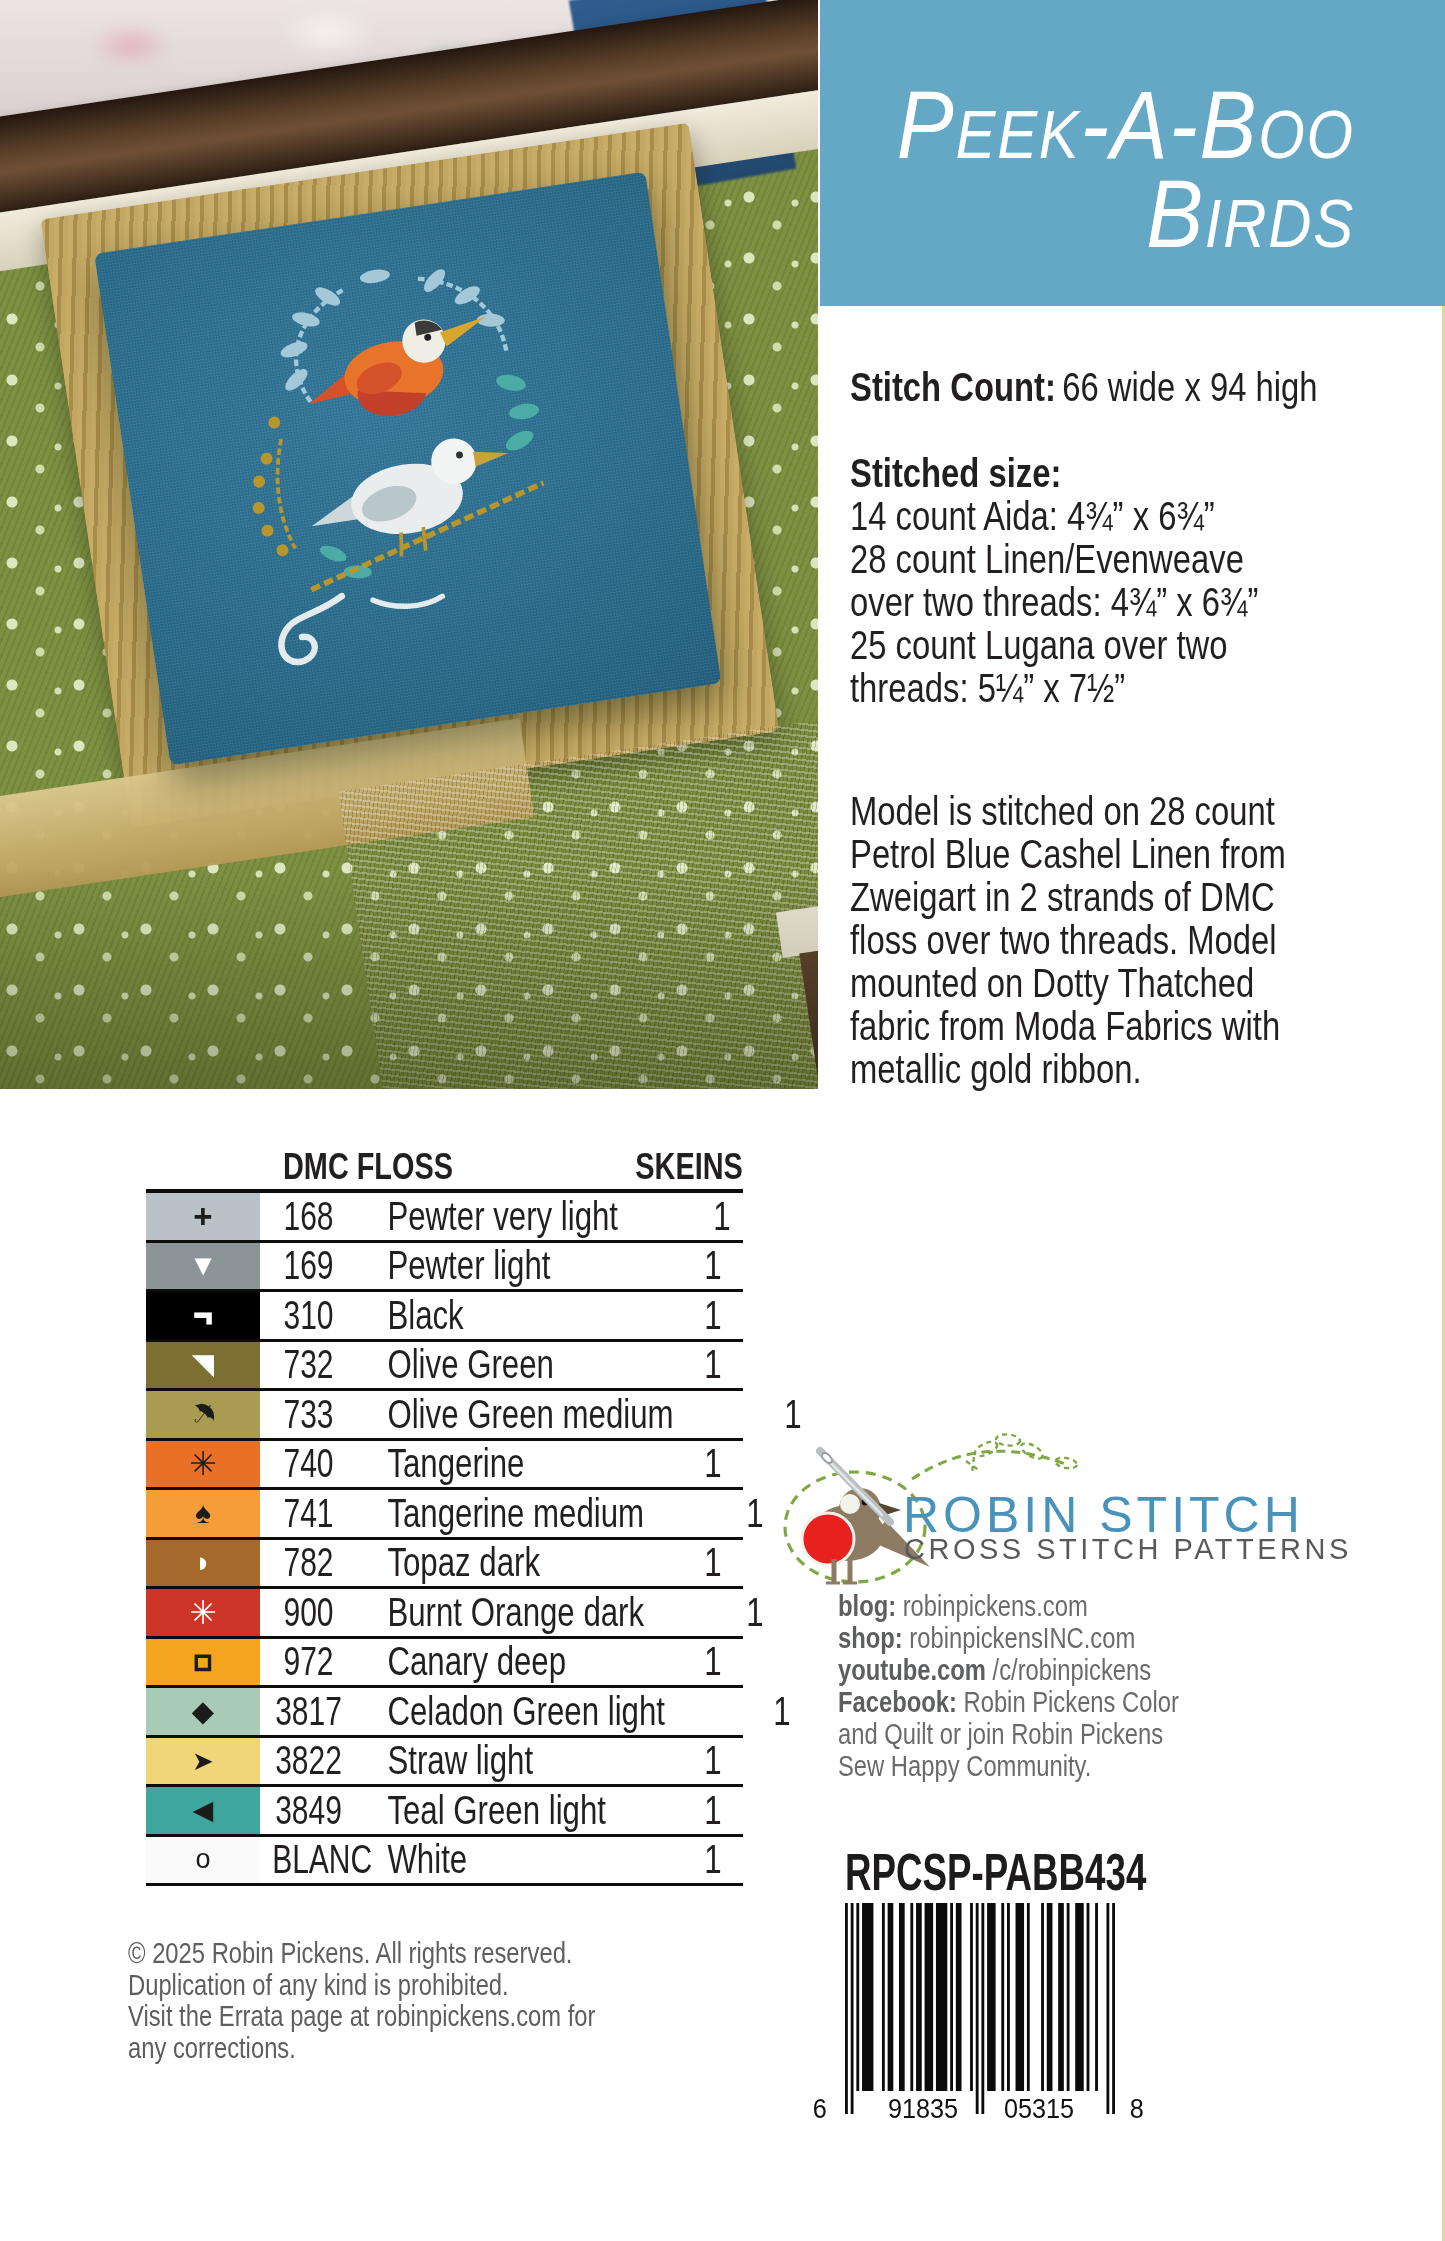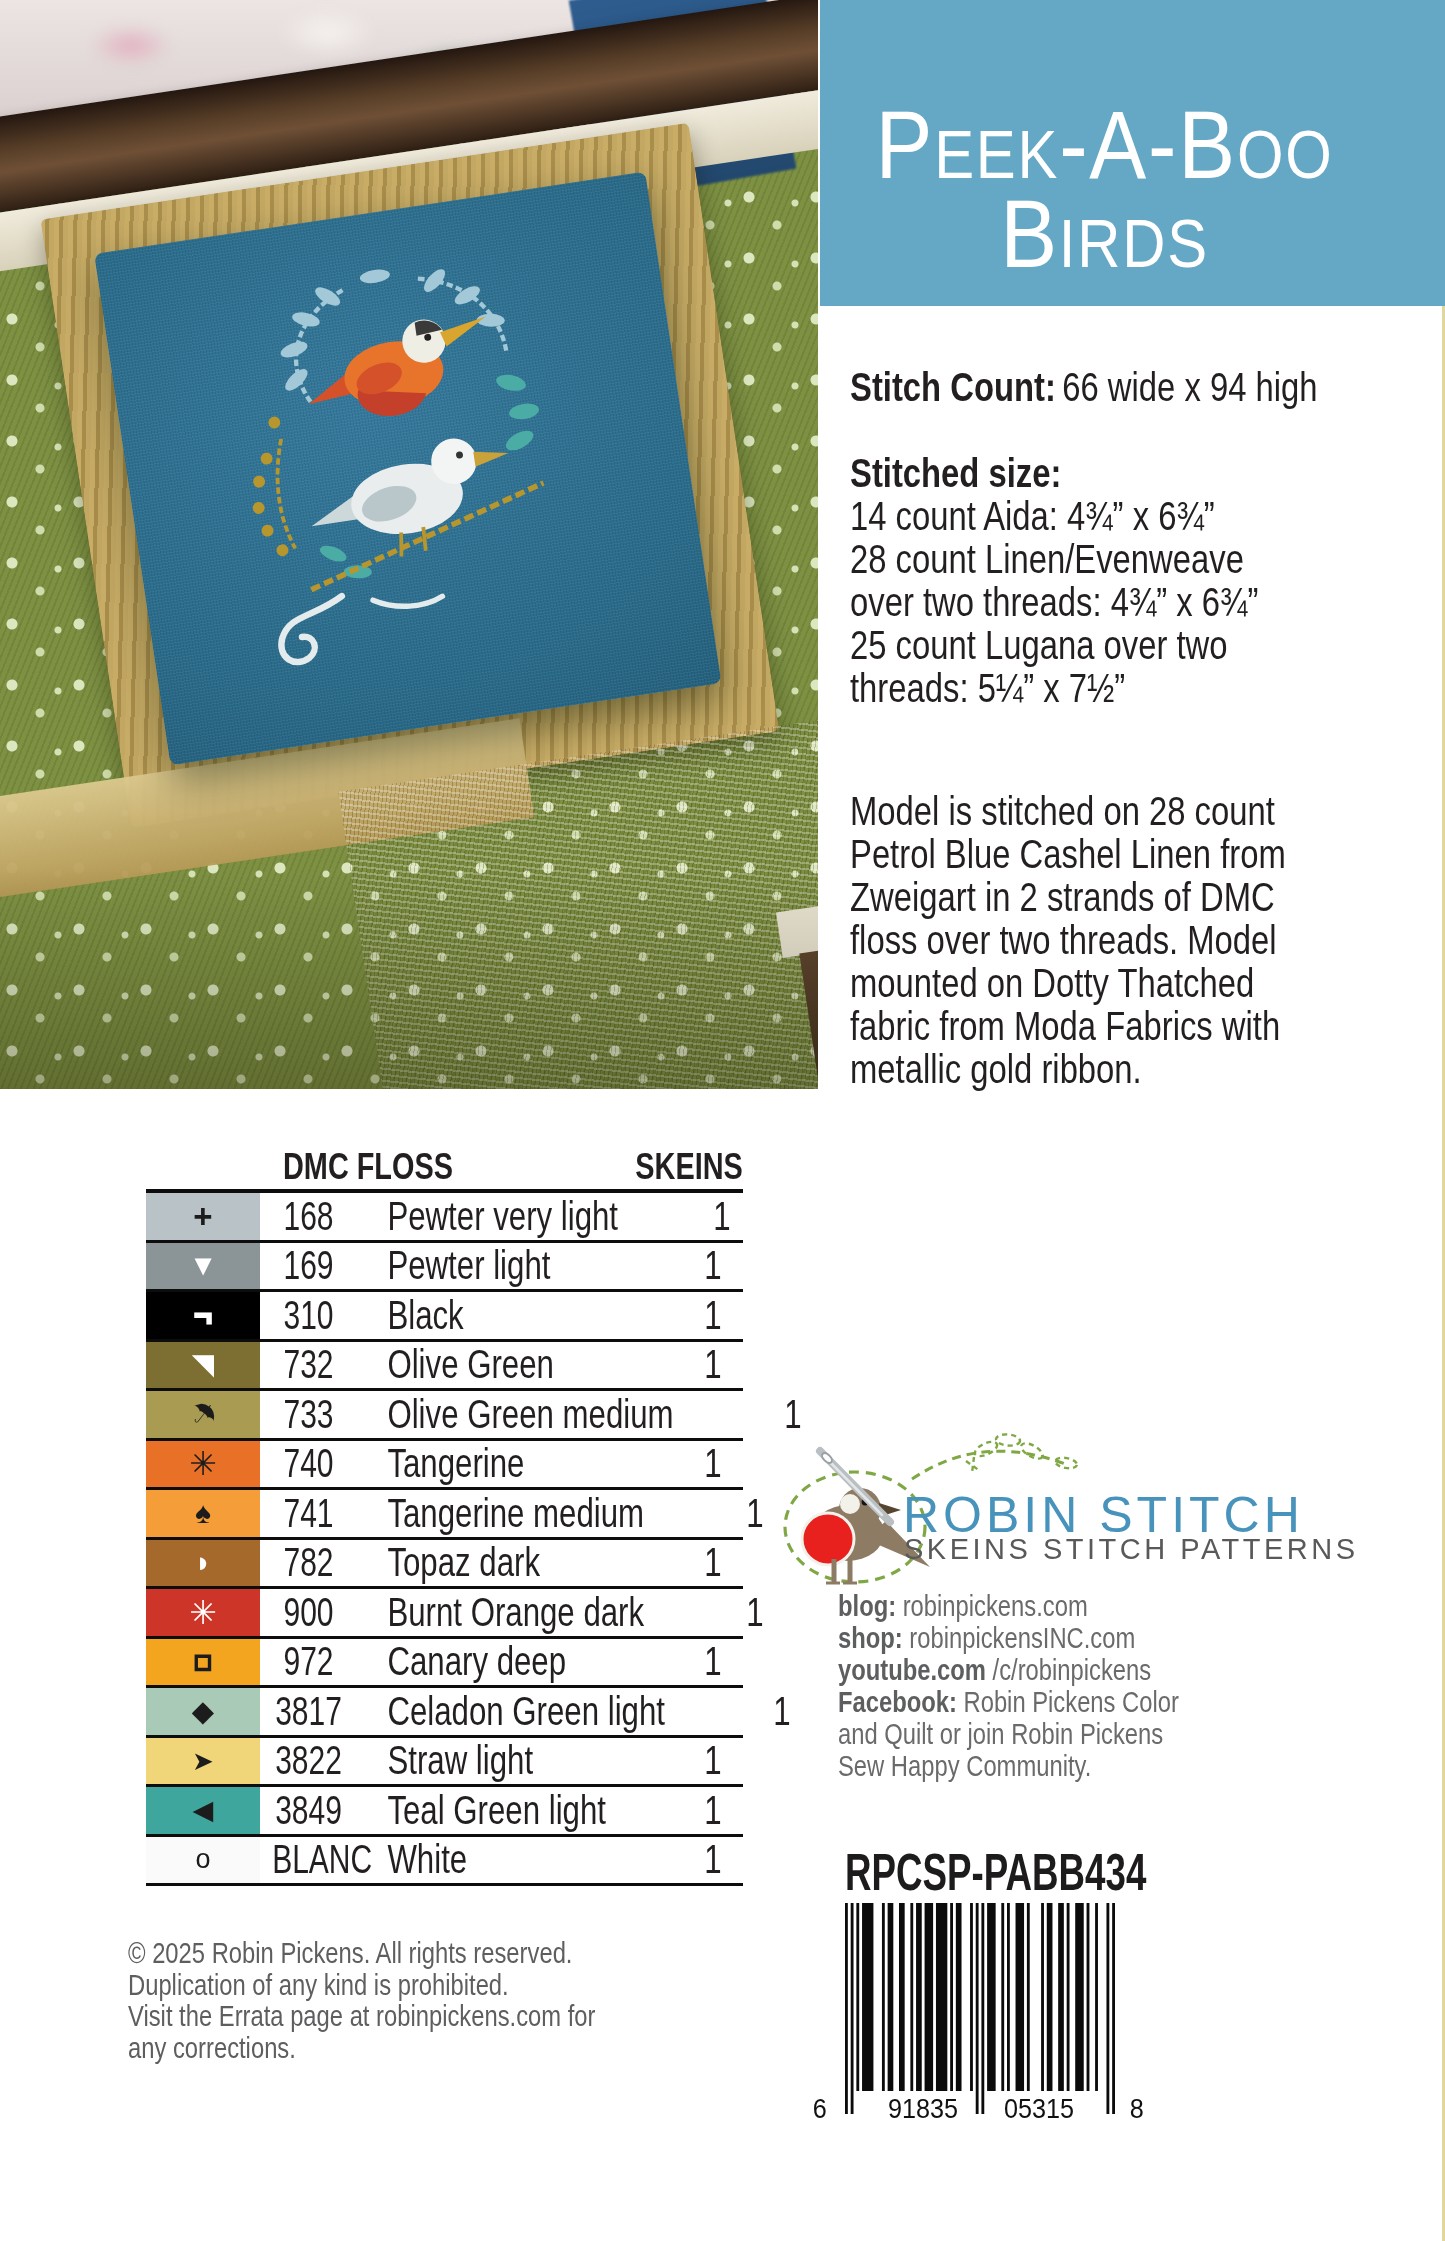--- a/index.html
+++ b/index.html
@@ -54,21 +54,21 @@
                      repeating-linear-gradient(105deg, rgba(60,40,10,.25) 0 1px, transparent 1px 4px);}
   .mat-corner{position:absolute;left:775px;top:1062px;width:560px;height:46px;background:#e9e4d2;}
   .wood-corner{position:absolute;left:792px;top:1106px;width:560px;height:420px;
     background:linear-gradient(180deg,#5e442e,#33221674 40%,#2a1c11);
     background:linear-gradient(180deg,#5e442e,#3a281a 45%,#2a1c11);}
   .ph-shade{position:absolute;left:0;right:0;bottom:0;height:220px;
     background:linear-gradient(transparent, rgba(25,22,4,.28));}
 
   
   .title-panel{position:absolute;left:820px;top:0;width:625px;height:306px;background:#65a8c5;}
-  .title-wrap{position:absolute;left:0;right:56px;top:100px;text-align:center;color:#fff;}
+  .title-wrap{position:absolute;left:0;right:56px;top:80px;text-align:right;color:#fff;font-style:italic;}
   .title-line{font-variant:small-caps;font-size:97px;line-height:89px;letter-spacing:2px;
     transform:scaleX(.88);transform-origin:50% 0;}
 
   
   .cond{transform:scaleX(.8);transform-origin:0 0;}
   .sc-line{position:absolute;left:850px;top:366px;width:760px;font-size:41px;line-height:43px;}
   .size-block{position:absolute;left:850px;top:452px;width:760px;font-size:41px;line-height:43px;}
   .model-block{position:absolute;left:850px;top:790px;width:760px;font-size:41px;line-height:43px;}
   .b{font-weight:bold;}
   .sc-line .val{margin-left:8px;}
@@ -381,21 +381,21 @@
   <path d="M109,98 L131,105 L109,112 z" fill="#57462f"></path>
   <circle cx="95" cy="97" r="3.4" fill="#141414"></circle>
   <path d="M64,154 L64,178 M80,154 L80,178" stroke="#8d7b64" stroke-width="5" fill="none"></path>
   <path d="M56,178 h14 M73,178 h14" stroke="#8d7b64" stroke-width="3" fill="none"></path>
 
   <path d="M50,46 L120,117" stroke="#b9bfc2" stroke-width="8" stroke-linecap="round" fill="none"></path>
   <path d="M58,55 L112,110" stroke="#e3e6e7" stroke-width="2.5" stroke-linecap="round" fill="none"></path>
   <ellipse cx="57" cy="53" rx="3.4" ry="6" transform="rotate(-45 57 53)" fill="#ffffff" stroke="#9aa0a3" stroke-width="2"></ellipse>
 </svg>
 <div class="logo-name" style="color: rgb(71, 147, 187);">ROBIN STITCH</div>
-<div class="logo-sub" style="color: rgb(88, 89, 91);">SKEINS STITCH PATTERNS</div>
+<div class="logo-sub" style="color: rgb(88, 89, 91);">CROSS STITCH PATTERNS</div>
 
 <div class="links" id="links">
   <div class="link-line"><span class="lbl">blog:</span><span class="ltx">robinpickens.com</span></div>
 
   <div class="link-line"><span class="lbl">shop:</span><span class="ltx">robinpickensINC.com</span></div>
 
   <div class="link-line"><span class="lbl">youtube.com</span><span class="ltx">/c/robinpickens</span></div>
 
   <div class="link-line"><span class="lbl">Facebook:</span><span class="ltx">Robin Pickens Color</span></div>
 

